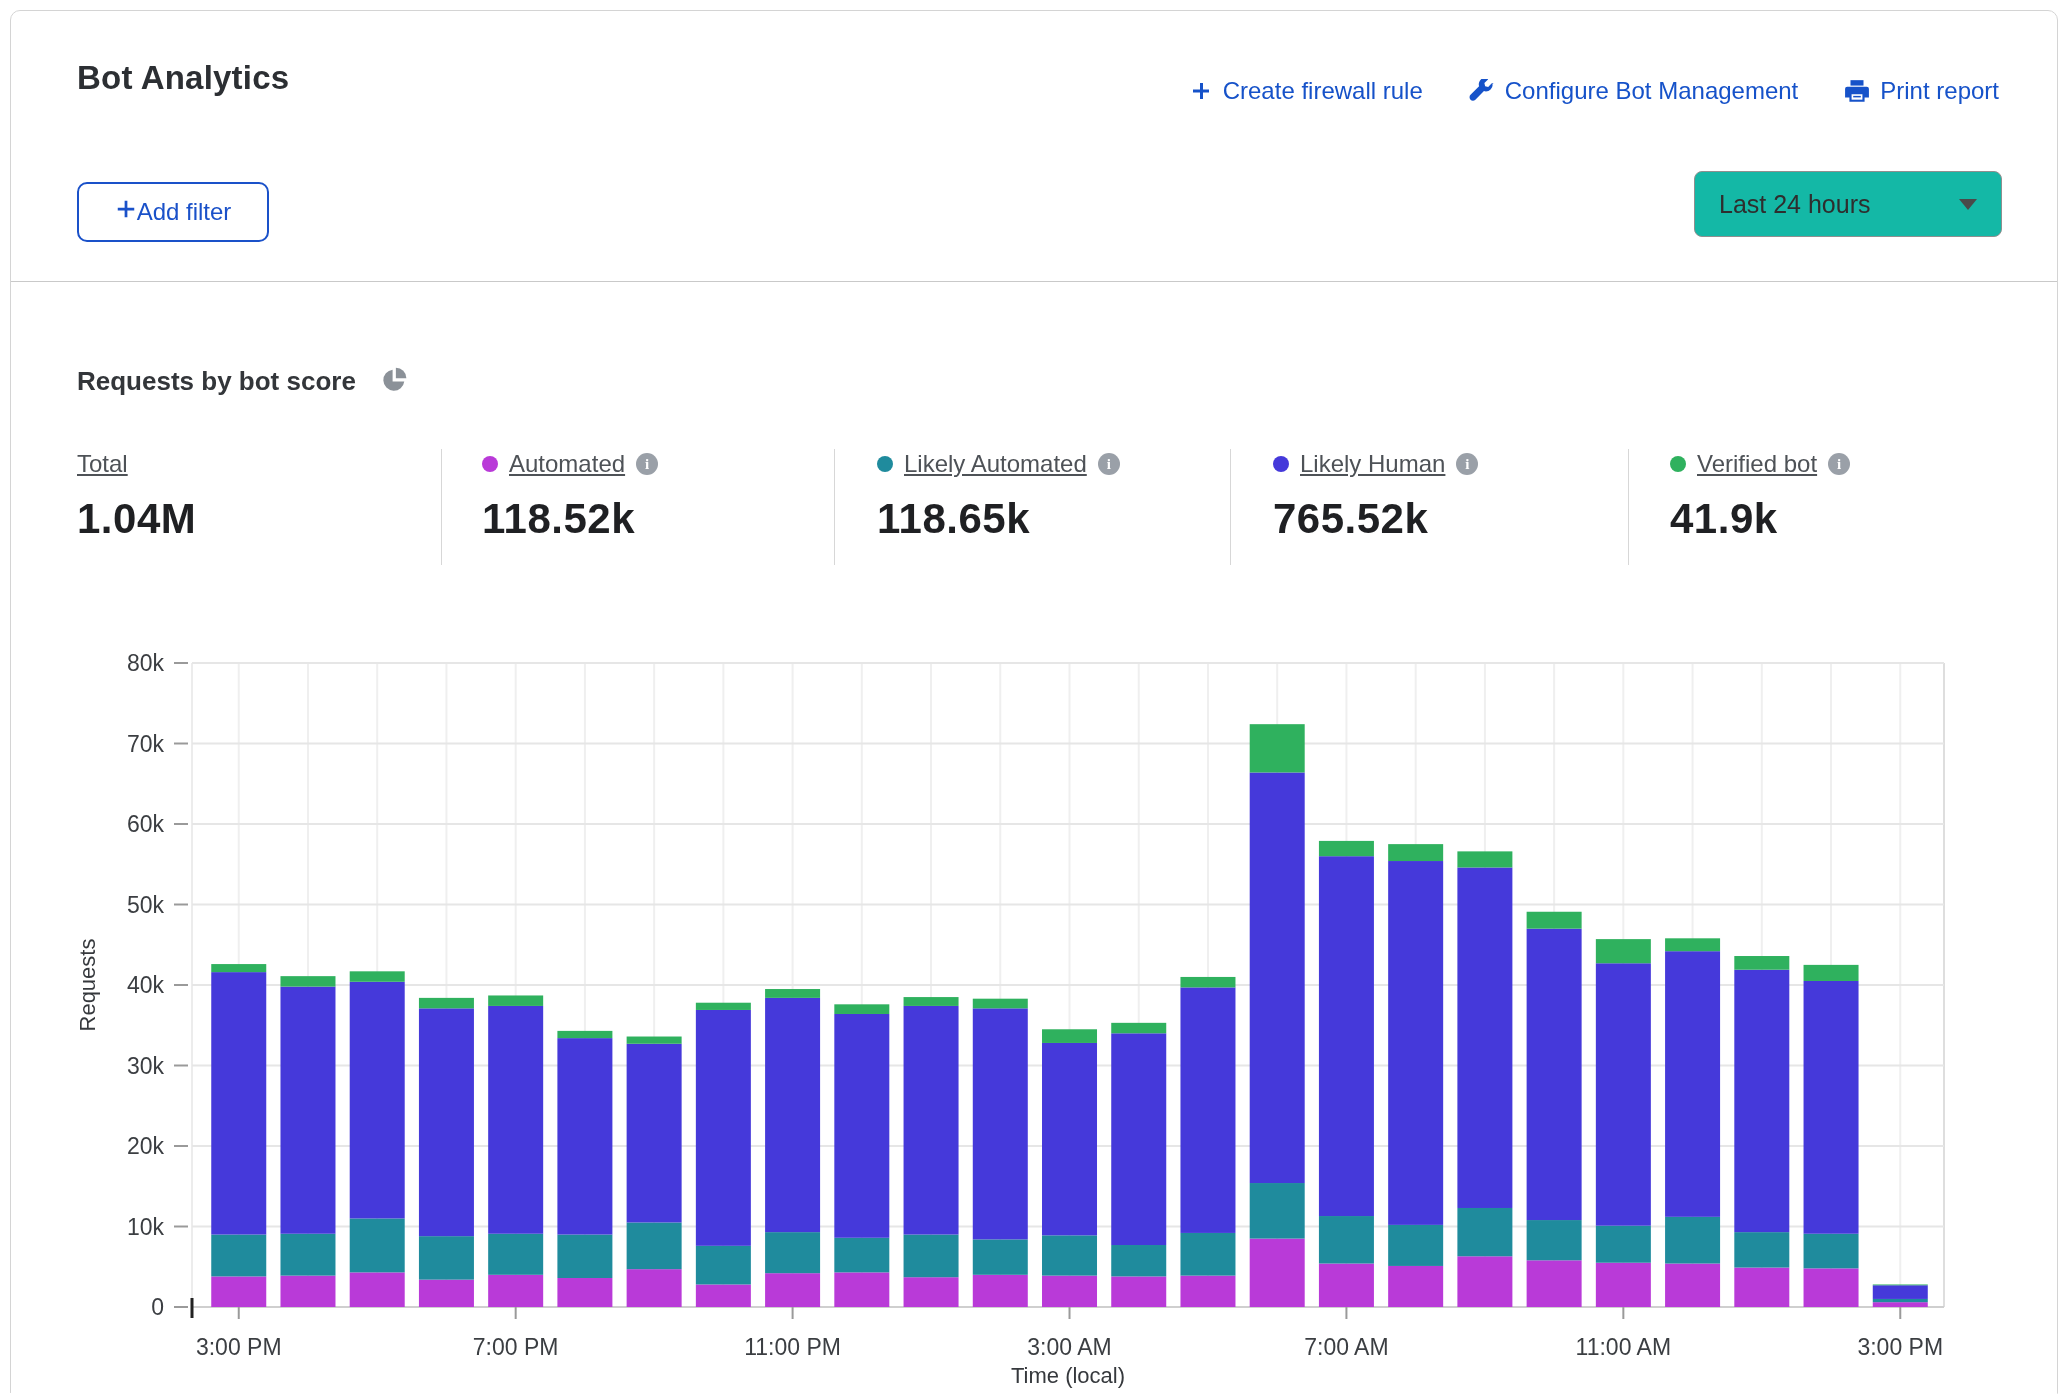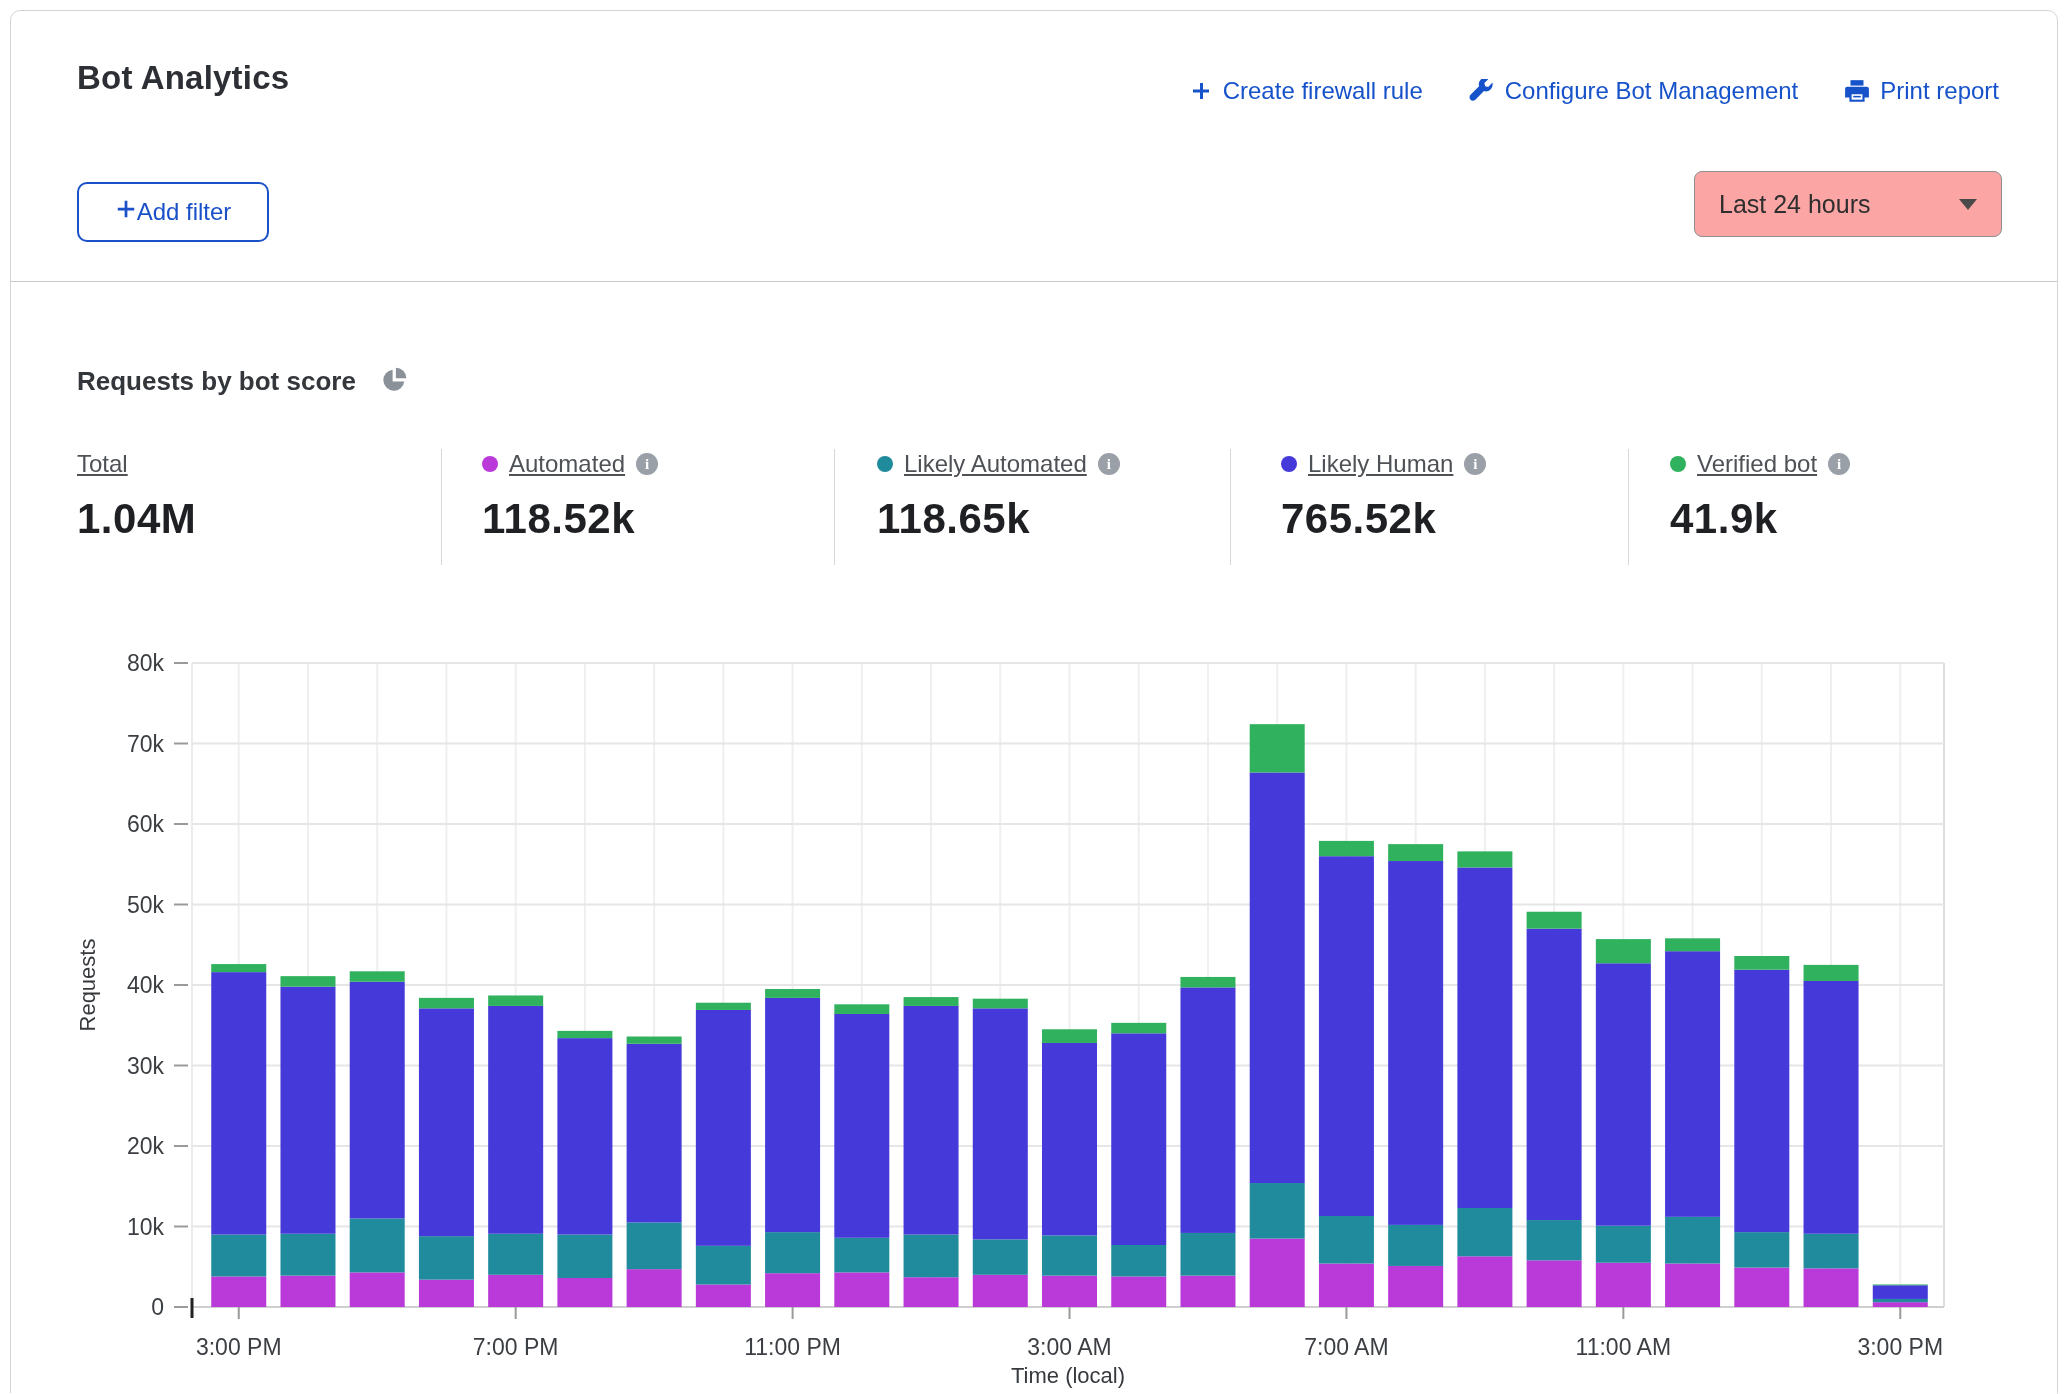--- a/index.html
+++ b/index.html
@@ -12,28 +12,28 @@
   .hdr-actions { position:absolute; right:58px; top:66px; display:flex; align-items:center; gap:46px; }
   .hdr-link { display:flex; align-items:center; gap:10px; color:#1652c9; font-size:24px; cursor:pointer; }
   .hdr-link svg { display:block; }
   .add-filter-btn { position:absolute; left:66px; top:171px; width:192px; height:60px;
           border:2px solid #1a51c9; border-radius:10px; background:#fff; color:#1a51c9;
           font-size:24px; display:flex; align-items:center; justify-content:center; cursor:pointer; }
   .hdr-divider { position:absolute; left:0; top:270px; width:100%; height:0; border-top:1px solid #c9c9c9; }
   .section-title-row { position:absolute; left:66px; top:355px; display:flex; align-items:flex-start; gap:24px; }
   .section-title { font-size:26px; font-weight:700; color:#33363a; }
   .dropdown { position:absolute; right:55px; top:160px; width:308px; height:66px; border:1px solid #8f8f8f;
-          border-radius:8px; background:#fca5a5; display:flex; align-items:center; justify-content:space-between;
+          border-radius:8px; background:#14b8a6; display:flex; align-items:center; justify-content:space-between;
           padding:0 24px; font-size:25px; color:#2e2e2e; cursor:pointer; }
   .caret { width:0; height:0; border-left:9px solid transparent; border-right:9px solid transparent;
           border-top:11px solid #4a4a4a; }
   .stats { position:absolute; left:0; top:438px; width:100%; height:120px; }
   .stat-col { position:absolute; top:0; }
   .stat-col.c0 { left:66px; } .stat-col.c1 { left:471px; } .stat-col.c2 { left:866px; }
-  .stat-col.c3 { left:1262px;margin-left:8px; } .stat-col.c4 { left:1659px; }
+  .stat-col.c3 { left:1262px; } .stat-col.c4 { left:1659px; }
   .stat-label-row { display:flex; align-items:center; gap:11px; height:30px; }
   .stat-dot { width:16px; height:16px; border-radius:50%; flex:0 0 auto; }
   .stat-label { font-size:24px; color:#4e5257;text-decoration:underline; }
   .info-icon { width:22px; height:22px; border-radius:50%; background:#9aa0a8; color:#fff; display:flex;
           align-items:center; justify-content:center; font-size:15px; font-weight:700; font-family:"Liberation Serif", serif; }
   .stat-value { margin-top:16px; font-size:42px; font-weight:700; color:#1f2023; letter-spacing:.5px; }
   .stat-divider { position:absolute; top:0; width:0; height:116px; border-left:1px solid #d7d7d7; }
   .stat-divider.d0 { left:430px; } .stat-divider.d1 { left:823px; }
   .stat-divider.d2 { left:1219px; } .stat-divider.d3 { left:1617px; }
   .chart-svg { position:absolute; left:0; top:0; width:2070px; height:1394px; }

